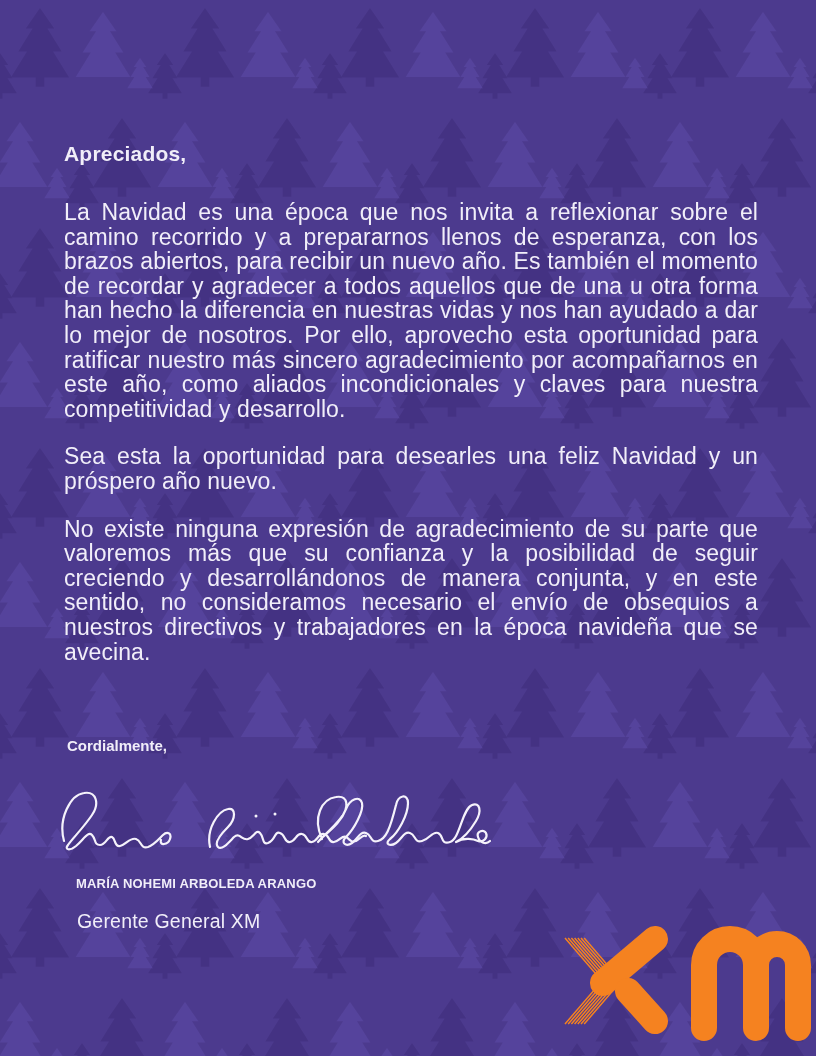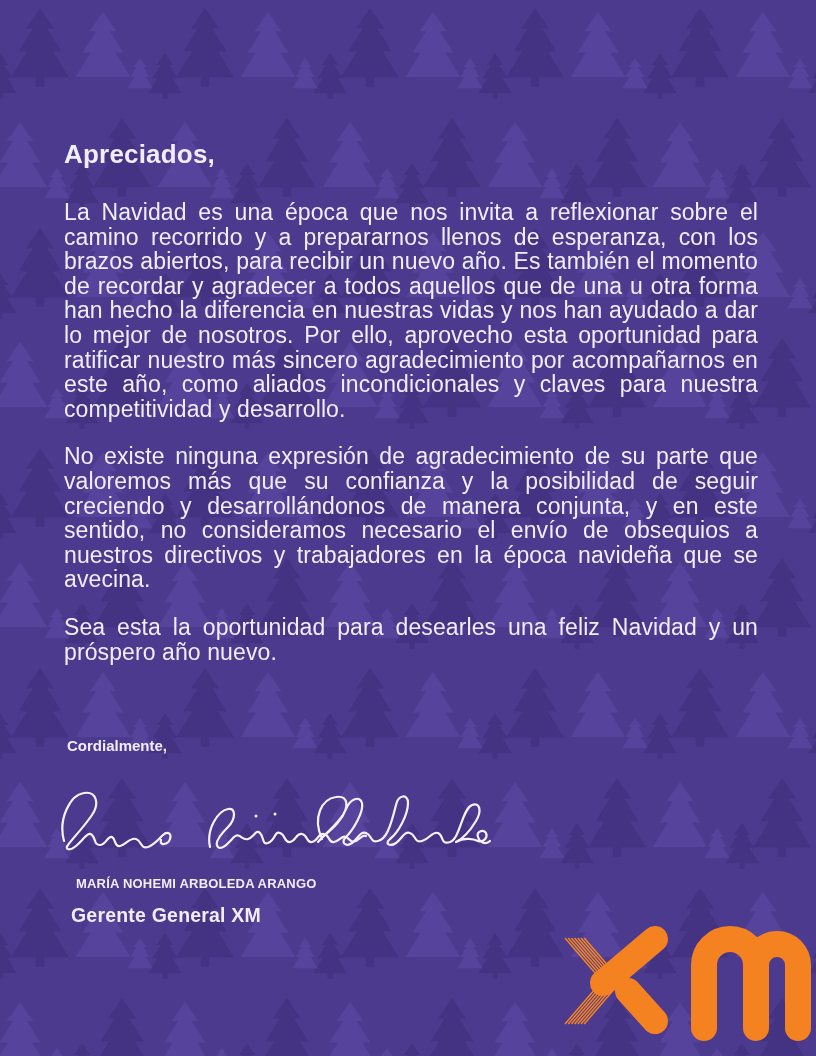--- a/index.html
+++ b/index.html
@@ -7,36 +7,36 @@
     width:816px;height:1056px;position:relative;overflow:hidden;
     font-family:"Liberation Sans","DejaVu Sans",sans-serif;
     background:#4c3a8e;
   }
   .bg-svg{position:absolute;left:0;top:0;z-index:0;}
   .letter{
     position:absolute;left:64px;right:58px;top:141px;z-index:2;
     color:#f1eef9;
   }
   .greeting{
-    margin:0;font-weight:bold;font-size:26px;line-height:26px;letter-spacing:.2px;
+    margin:0;font-weight:bold;font-size:21px;line-height:26px;letter-spacing:.2px;
   }
   .body-par{
     margin:33px 0 0 0;font-size:23px;line-height:24.6px;text-align:justify;
     letter-spacing:.1px;
   }
   .body-par + .body-par{margin-top:23px;}
   .closing{
     margin:69px 0 0 0;padding-left:3px;font-weight:bold;font-size:15px;line-height:26px;
   }
   .signature-svg{display:block;margin:30px 0 0 -4px;}
   .signer-name{
     margin:16px 0 0 12px;font-weight:bold;font-size:13px;line-height:25px;letter-spacing:.2px;
   }
   .signer-title{
-    margin:7px;font-weight:bold;font-size:19.5px;line-height:25px;letter-spacing:.2px;
+    margin:13px;font-weight:normal;font-size:19.5px;line-height:25px;letter-spacing:.2px;
   }
   .logo-svg{position:absolute;left:560px;top:924px;z-index:1;}
 </style>
 </head>
 <body style="background: rgb(76, 58, 142);">
 
 <svg class="bg-svg" width="816" height="1056" aria-hidden="true">
   <defs>
     <path id="pine" d="M50,0 L73,33 L62,33 L85,70 L71,70 L97,112 L3,112 L29,70 L15,70 L38,33 L27,33 Z"></path>
     <g id="pineT">
@@ -61,22 +61,22 @@
     </pattern>
   </defs>
   <rect width="816" height="1056" fill="#4c3a8e"></rect>
   <rect width="816" height="1056" fill="url(#forest)"></rect>
 </svg>
 
 <main class="letter" style="color: rgb(241, 238, 249);">
   <p class="greeting">Apreciados,</p>
 
   <p class="body-par">La Navidad es una época que nos invita a reflexionar sobre el camino recorrido y a prepararnos llenos de esperanza, con los brazos abiertos, para recibir un nuevo año.  Es también el momento de recordar y agradecer a todos aquellos que de una u otra forma han hecho la diferencia en nuestras vidas y nos han ayudado a dar lo mejor de nosotros.  Por ello, aprovecho esta oportunidad para ratificar nuestro más sincero agradecimiento por acompañarnos en este año, como aliados incondicionales y claves para nuestra competitividad y desarrollo.</p>
+  <p class="body-par">Sea esta la oportunidad para desearles una feliz Navidad y un próspero año nuevo.</p>
   <p class="body-par">No existe ninguna expresión de agradecimiento de su parte que valoremos más que su confianza y la posibilidad de seguir creciendo y desarrollándonos de manera conjunta, y en este sentido, no consideramos necesario el envío de obsequios a nuestros directivos y trabajadores en la época navideña que se avecina.</p>
-  <p class="body-par">Sea esta la oportunidad para desearles una feliz Navidad y un próspero año nuevo.</p>
 
   <p class="closing">Cordialmente,</p>
 
   <svg class="signature-svg" width="432" height="66" viewBox="0 0 432 66" aria-hidden="true">
     <g fill="none" stroke="#f5f2fb" stroke-width="2.2" stroke-linecap="round" stroke-linejoin="round">
       <path d="M4,52 C-2,30 10,6 24,4 C36,2 40,14 32,26 C24,38 12,50 8,56 C4,61 10,62 16,57
            C24,50 28,42 32,46 C36,50 34,56 40,56 C46,56 48,46 52,48 C56,50 54,58 60,57
            C66,56 70,48 76,50 C82,52 80,60 88,58 C94,56 99,50 103,46 C107,42 112,44 110,50
            C108,56 99,57 101,51"></path>
       <path d="M150,58 C146,40 158,22 168,20 C176,18 176,30 168,38 C160,46 154,54 158,58

